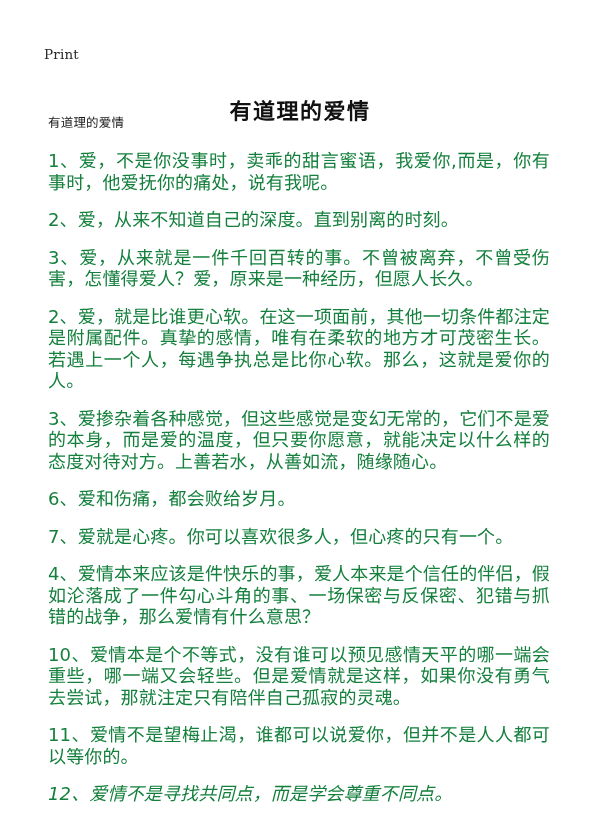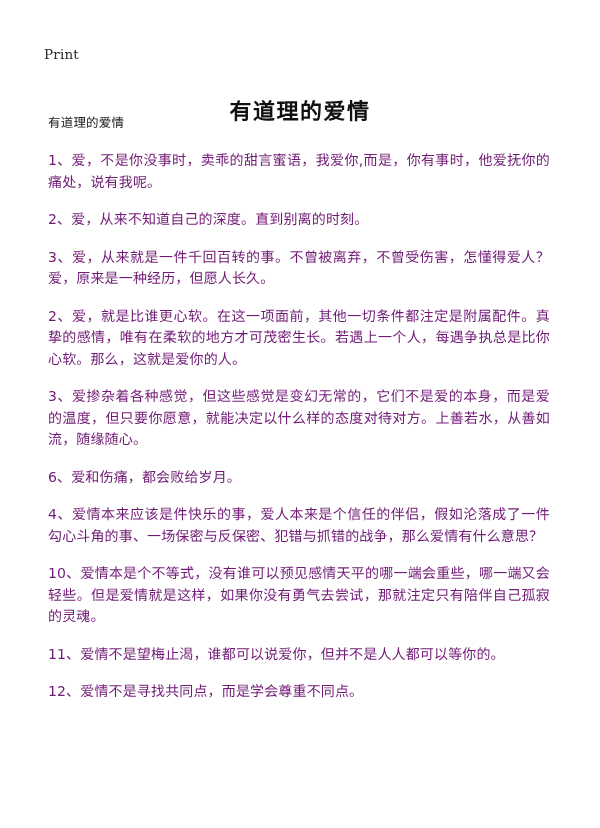--- a/index.html
+++ b/index.html
@@ -56,31 +56,32 @@
     width: 502px;
   }
   .subtitle {
     font-size: 12.5px;
     line-height: 20px;
     color: #1a1a1a;
     margin: 0 0 17px 0;
     letter-spacing: 0.2px;
   }
   .para {
-    font-size: 14px;
+    font-size: 18px;
     line-height: 21.5px;
-    color: #701a75;
+    color: #15803d;
     margin: 0 0 16px 0;
     text-align: justify;
     text-justify: inter-ideograph;
     letter-spacing: 0.15px;
     word-break: break-all;
   }
   .para:last-child {
     margin-bottom: 0;
+    font-style: italic;
   }
 </style>
 </head>
 <body>
 
 <div class="page">
 
   <div class="print-bar">
     <a href="#" class="print-link">Print</a>
   </div>
@@ -88,19 +89,20 @@
   <h1 class="doc-title">有道理的爱情</h1>
 
   <div class="content">
     <p class="subtitle">有道理的爱情</p>
     <p class="para">1、爱，不是你没事时，卖乖的甜言蜜语，我爱你,而是，你有事时，他爱抚你的痛处，说有我呢。</p>
     <p class="para">2、爱，从来不知道自己的深度。直到别离的时刻。</p>
     <p class="para">3、爱，从来就是一件千回百转的事。不曾被离弃，不曾受伤害，怎懂得爱人？爱，原来是一种经历，但愿人长久。</p>
     <p class="para">2、爱，就是比谁更心软。在这一项面前，其他一切条件都注定是附属配件。真挚的感情，唯有在柔软的地方才可茂密生长。若遇上一个人，每遇争执总是比你心软。那么，这就是爱你的人。</p>
     <p class="para">3、爱掺杂着各种感觉，但这些感觉是变幻无常的，它们不是爱的本身，而是爱的温度，但只要你愿意，就能决定以什么样的态度对待对方。上善若水，从善如流，随缘随心。</p>
     <p class="para">6、爱和伤痛，都会败给岁月。</p>
+    <p class="para">7、爱就是心疼。你可以喜欢很多人，但心疼的只有一个。</p>
     <p class="para">4、爱情本来应该是件快乐的事，爱人本来是个信任的伴侣，假如沦落成了一件勾心斗角的事、一场保密与反保密、犯错与抓错的战争，那么爱情有什么意思？</p>
     <p class="para">10、爱情本是个不等式，没有谁可以预见感情天平的哪一端会重些，哪一端又会轻些。但是爱情就是这样，如果你没有勇气去尝试，那就注定只有陪伴自己孤寂的灵魂。</p>
     <p class="para">11、爱情不是望梅止渴，谁都可以说爱你，但并不是人人都可以等你的。</p>
     <p class="para">12、爱情不是寻找共同点，而是学会尊重不同点。</p>
   </div>
 
 </div>
 
 </body></html>

